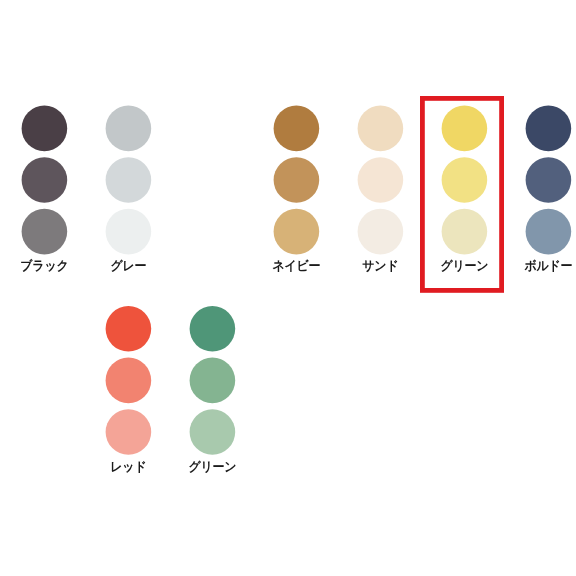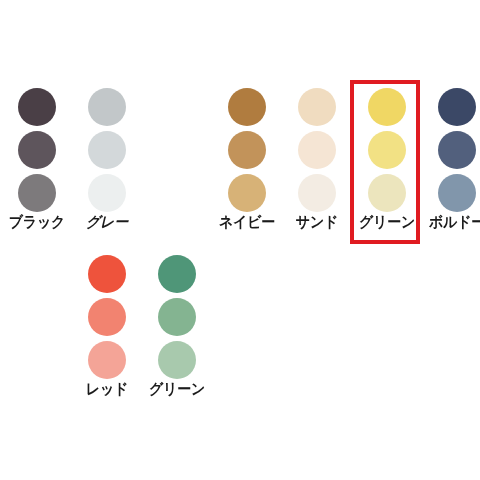--- a/index.html
+++ b/index.html
@@ -43,21 +43,21 @@
     border-radius: 50%;
     margin-bottom: 5px;
     background-repeat: no-repeat;
   }
 
   .swatch-dot:last-of-type {
     margin-bottom: 3px;
   }
 
   .swatch-label {
-    font-size: 14px;
+    font-size: 10px;
     line-height: 11px;
     color: #1b1b1b;
     font-weight: 700;
     letter-spacing: -0.2px;
     text-align: left;
     white-space: nowrap;
     transform: scaleY(1.08);
   }
 
   #highlight-box {
@@ -71,21 +71,21 @@
 
 <div id="swatch-page">
 
   <div class="swatch-grid">
       <div class="swatch-column" style="left: 6px; top: 88px;">
         <div class="swatch-dot" style="background: rgb(74, 63, 70);"></div>
         <div class="swatch-dot" style="background: rgb(94, 85, 92);"></div>
         <div class="swatch-dot" style="background: rgb(125, 122, 124);"></div>
         <div class="swatch-label">ブラック</div>
       </div>
-      <div class="swatch-column" style="left: 76px; top: 88px; font-style: italic;">
+      <div class="swatch-column" style="left: 76px; top: 88px;">
         <div class="swatch-dot" style="background: rgb(194, 199, 201);"></div>
         <div class="swatch-dot" style="background: rgb(211, 216, 218);"></div>
         <div class="swatch-dot" style="background: rgb(236, 239, 239);"></div>
         <div class="swatch-label">グレー</div>
       </div>
       <div class="swatch-column" style="left: 216px; top: 88px;">
         <div class="swatch-dot" style="background: rgb(176, 124, 63);"></div>
         <div class="swatch-dot" style="background: rgb(194, 147, 90);"></div>
         <div class="swatch-dot" style="background: rgb(215, 178, 119);"></div>
         <div class="swatch-label">ネイビー</div>

